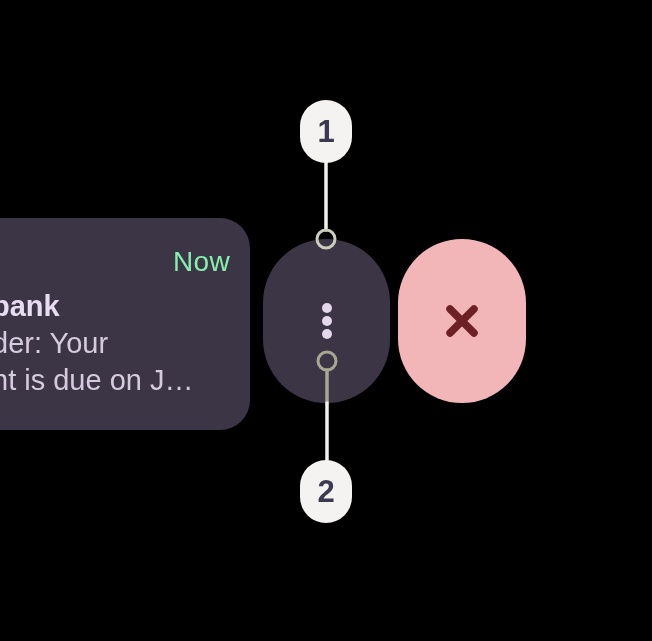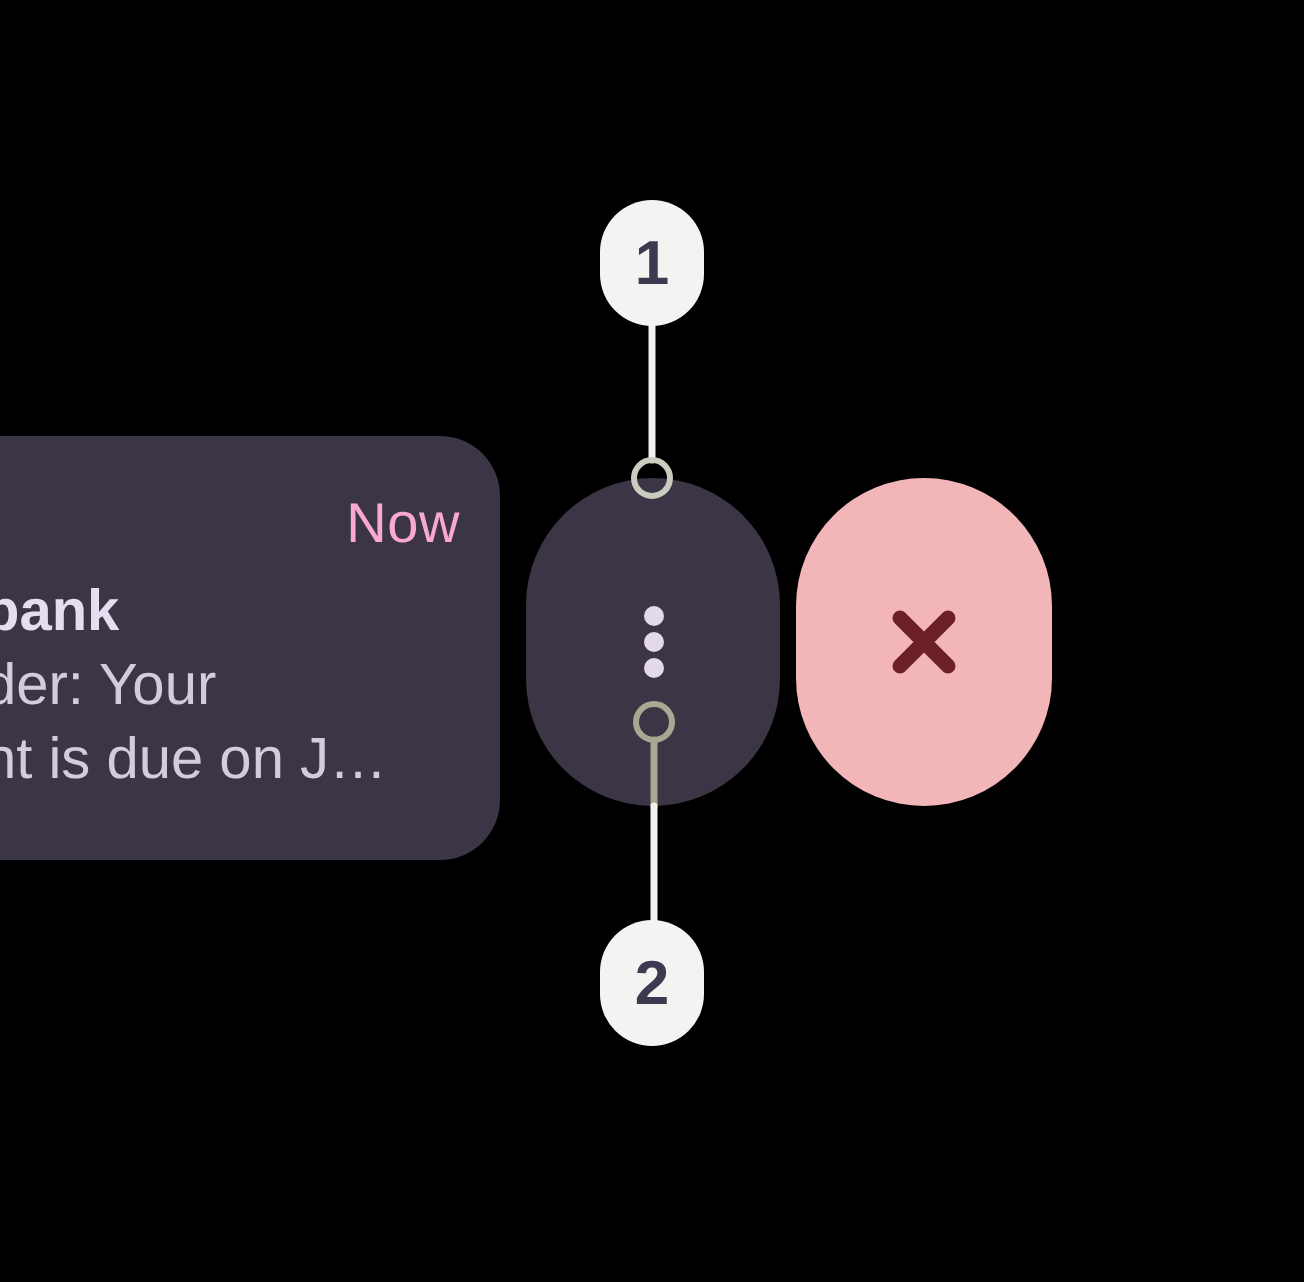--- a/index.html
+++ b/index.html
@@ -109,21 +109,21 @@
   }
   .callout-1 { top: 100px; }
   .callout-2 { top: 460px; }
 </style>
 </head>
 <body>
 
 <div class="stage" style="background: rgb(0, 0, 0);">
 
   <div class="notification-card" style="background: rgb(60, 53, 69);">
-    <div class="timestamp" style="color: #f9a8d4; text-align: right;">Now</div>
+    <div class="timestamp" style="color: #86efac; text-align: right;">Now</div>
     <div class="card-text">
       <div class="card-title" style="color: rgb(231, 221, 241);">bank</div>
       <div class="card-body-line" style="color: rgb(213, 203, 222);">der: Your</div>
       <div class="card-body-line" style="color: rgb(213, 203, 222);">nt is due on J…</div>
     </div>
   </div>
 
   <div class="pill settings-pill" style="background: rgb(60, 53, 69);">
     <div class="dots-icon">
       <span class="dot" style="background: rgb(227, 216, 236);"></span>

